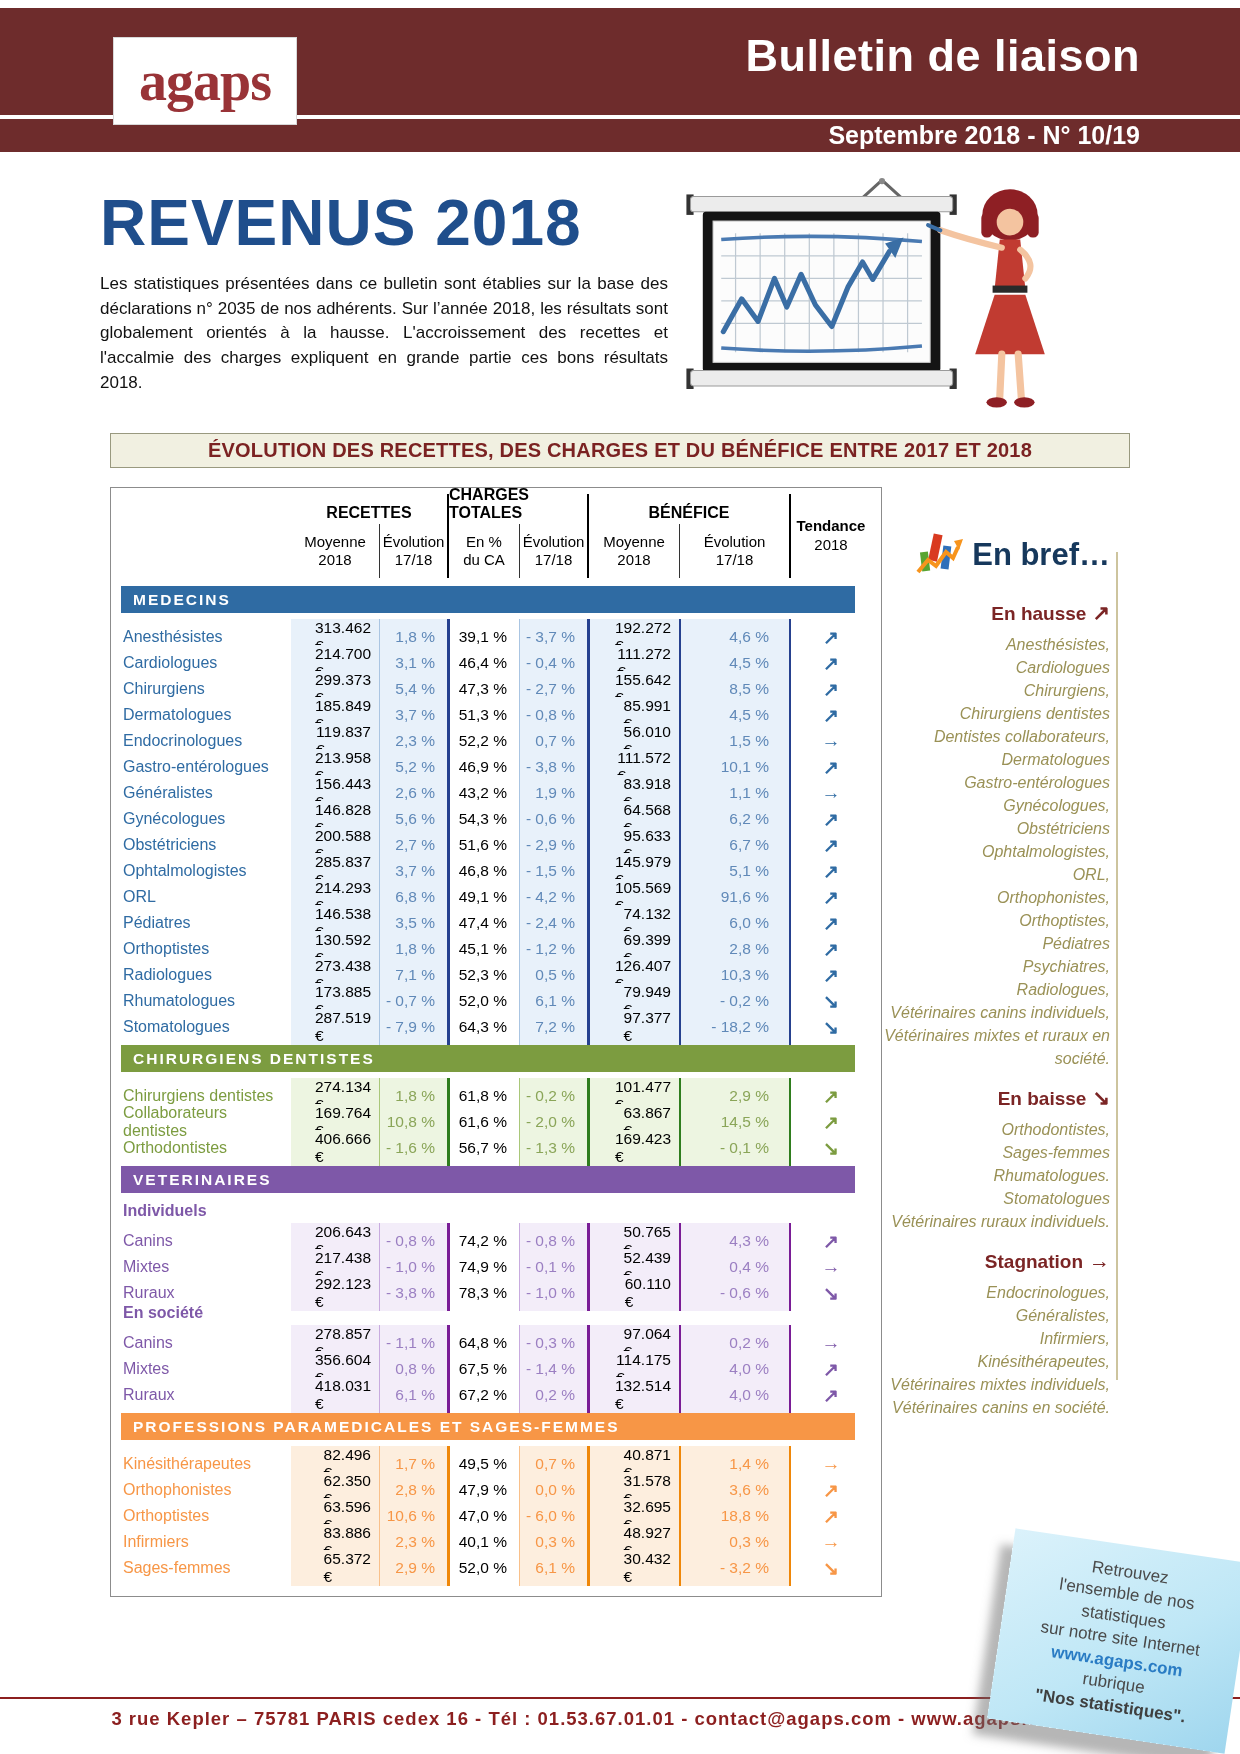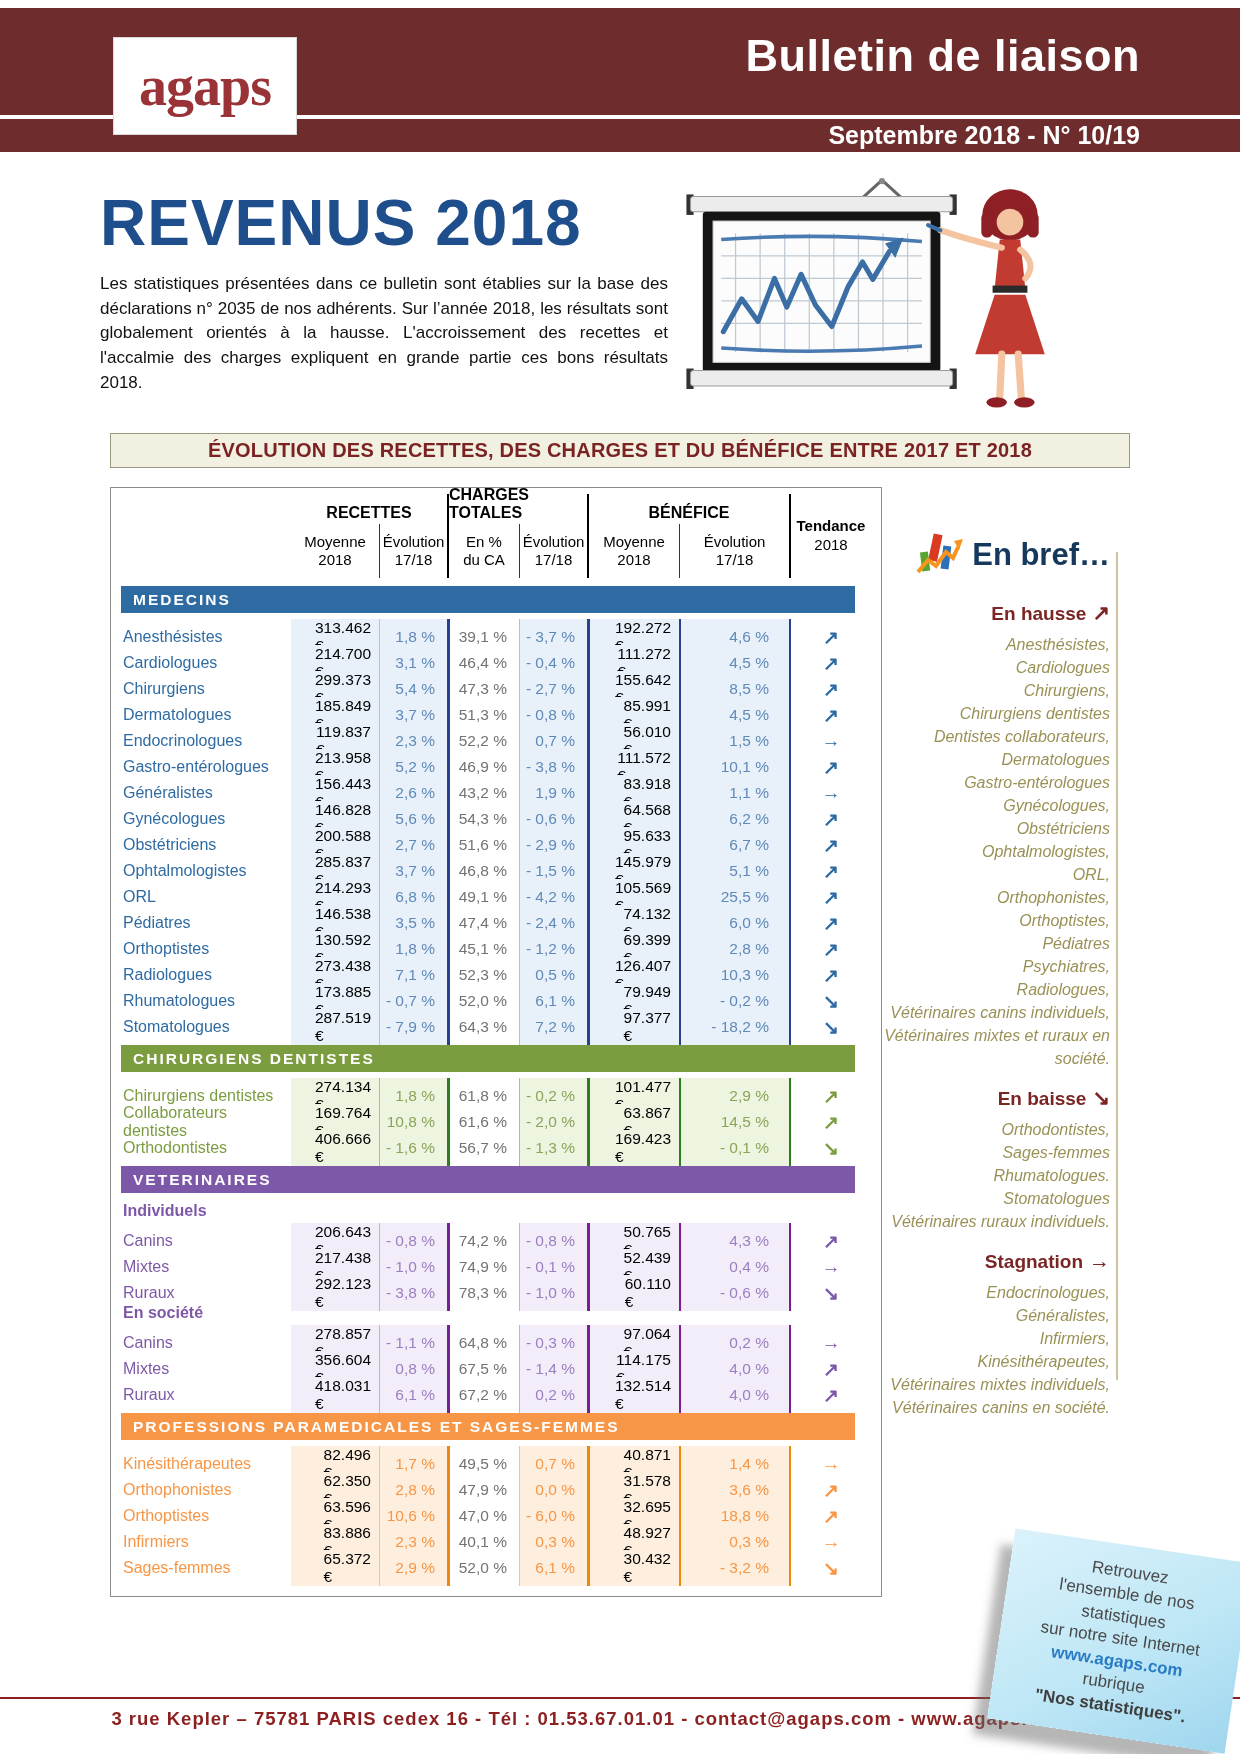--- a/index.html
+++ b/index.html
@@ -4,21 +4,21 @@
 <style>
   * { margin:0; padding:0; box-sizing:border-box; }
   html,body { background:#ffffff; }
   body { width:1240px; height:1754px; position:relative; overflow:hidden;
          font-family:"Liberation Sans", sans-serif; }
   :root { --cols: 170px 88px 68px 72px 68px 92px 110px 82px; }
 
   
   .top-band { position:absolute; left:0; top:8px; width:1240px; height:144px; background:#6e2c2c; }
   .band-line { position:absolute; left:0; top:115px; width:1240px; height:4px; background:#ffffff; z-index:2; }
-  .logo-box { position:absolute; left:113px; top:37px; width:184px; height:98px; background:#ffffff;
+  .logo-box { position:absolute; left:113px; top:37px; width:184px; height:88px; background:#ffffff;
               border:1px solid #d8d8d8; display:flex; align-items:center; justify-content:center; z-index:3; }
   .logo-text { font-family:"Liberation Serif", serif; font-weight:bold; font-size:56px; color:#993337; letter-spacing:-1px; }
   .band-title { position:absolute; right:100px; top:30px; color:#ffffff; font-weight:bold; font-size:45px; letter-spacing:0.5px; }
   .band-issue { position:absolute; right:100px; top:121px; color:#ffffff; font-weight:bold; font-size:25px; }
 
   
   .page-title { position:absolute; left:100px; top:186px; color:#1f4e8c; font-weight:bold; font-size:64px; letter-spacing:1px; }
   .intro { position:absolute; left:100px; top:272px; width:568px; font-size:17px; line-height:1.45;
            color:#111; text-align:justify; }
   .clipart { position:absolute; left:672px; top:176px; }
@@ -48,21 +48,21 @@
   .t-section { margin-bottom:10px; }
   .sec-bar { height:27px; line-height:27px; background:var(--main); color:#ffffff; font-weight:bold;
              font-size:15.5px; letter-spacing:2px; padding-left:12px; margin:8px 16px 6px 0; }
   .t-subgroup { height:24px; line-height:24px; font-weight:bold; font-size:16px; color:var(--main); padding-left:2px; }
   .t-row { display:grid; grid-template-columns:var(--cols); height:26px; align-items:stretch; }
   .t-cell { display:flex; align-items:center; font-size:15.5px; }
   .c-label { color:var(--main); font-size:16px; padding-left:2px; }
   .c-val { background:var(--tint); color:#000; justify-content:flex-end; padding-right:8px;padding-left:38px; }
   .c-evo { background:var(--tint); color:var(--evo); justify-content:flex-end; }
   .c2 { } .c3 { border-left:1px solid var(--light); padding-right:12px; }
-  .c4 { color:#737373; justify-content:flex-end; padding-right:12px; border-left:3px solid var(--dark); }
+  .c4 { color:#000000; justify-content:flex-end; padding-right:12px; border-left:3px solid var(--dark); }
   .c5 { border-left:1px solid var(--light); padding-right:12px; }
   .c6 { border-left:3px solid var(--dark); }
   .c7 { border-left:2px solid var(--dark); padding-right:20px; }
   .c8 { border-left:2px solid var(--dark); justify-content:center; color:var(--main);
         font-weight:bold; font-size:19px; }
 
   
   .sidebar { position:absolute; left:880px; top:484px; width:230px; text-align:right;margin-top:47px; }
   .sb-title-row { display:flex; align-items:center; justify-content:flex-end; gap:8px; margin-bottom:22px; }
   .sb-title { font-size:31px; font-weight:bold; color:#16385c; }
@@ -281,21 +281,21 @@
           <div class="t-cell c-evo c7">5,1 %</div>
           <div class="t-cell c8">↗</div>
         </div>
         <div class="t-row">
           <div class="t-cell c-label">ORL</div>
           <div class="t-cell c-val c2">214.293 €</div>
           <div class="t-cell c-evo c3">6,8 %</div>
           <div class="t-cell c4">49,1 %</div>
           <div class="t-cell c-evo c5">- 4,2 %</div>
           <div class="t-cell c-val c6">105.569 €</div>
-          <div class="t-cell c-evo c7">25,5 %</div>
+          <div class="t-cell c-evo c7">91,6 %</div>
           <div class="t-cell c8">↗</div>
         </div>
         <div class="t-row">
           <div class="t-cell c-label">Pédiatres</div>
           <div class="t-cell c-val c2">146.538 €</div>
           <div class="t-cell c-evo c3">3,5 %</div>
           <div class="t-cell c4">47,4 %</div>
           <div class="t-cell c-evo c5">- 2,4 %</div>
           <div class="t-cell c-val c6">74.132 €</div>
           <div class="t-cell c-evo c7">6,0 %</div>

